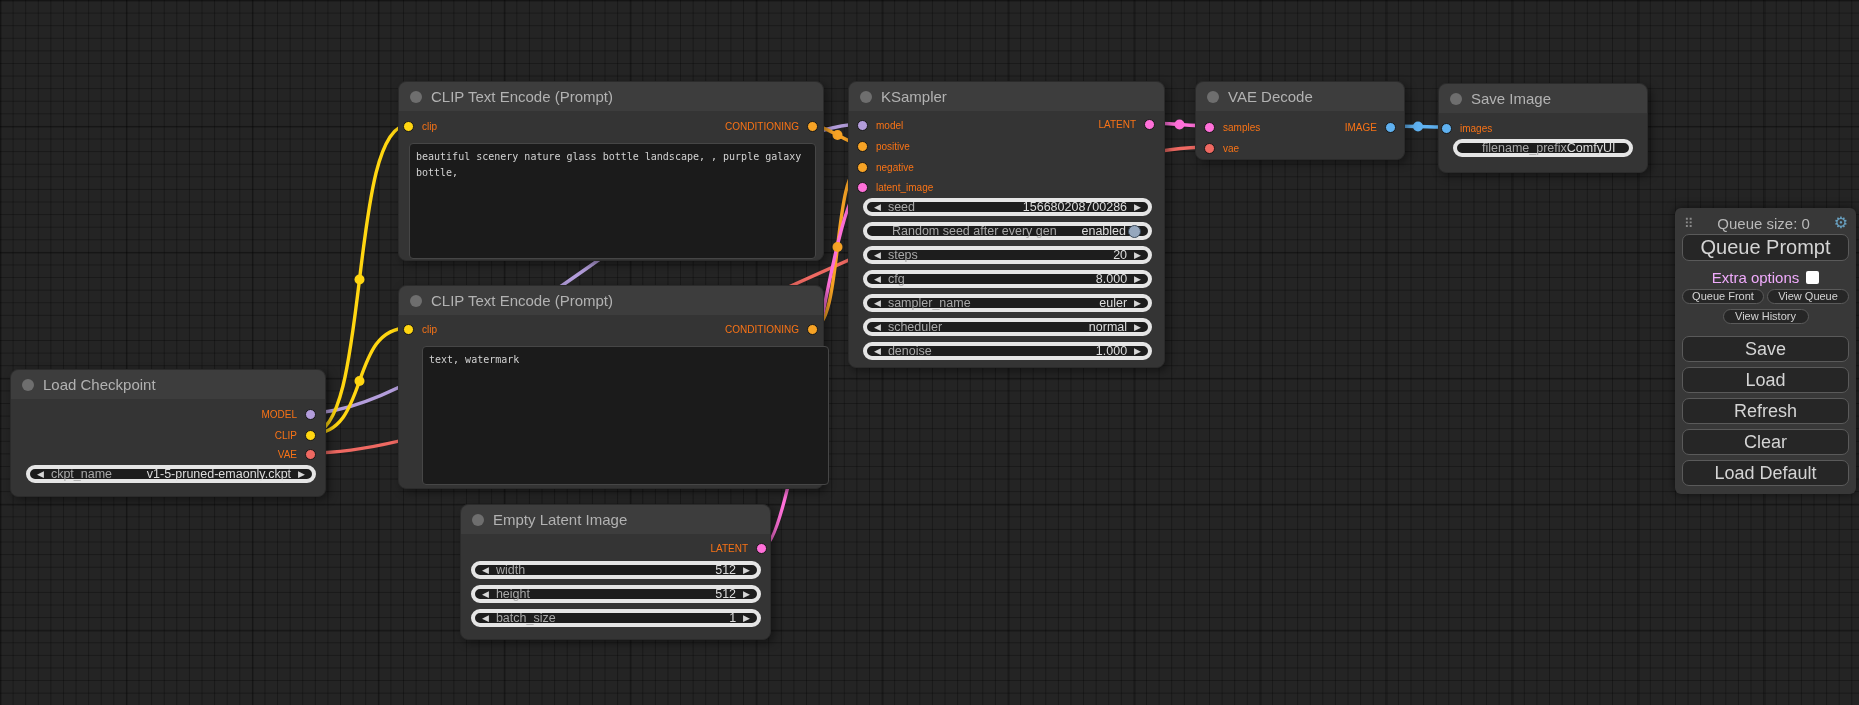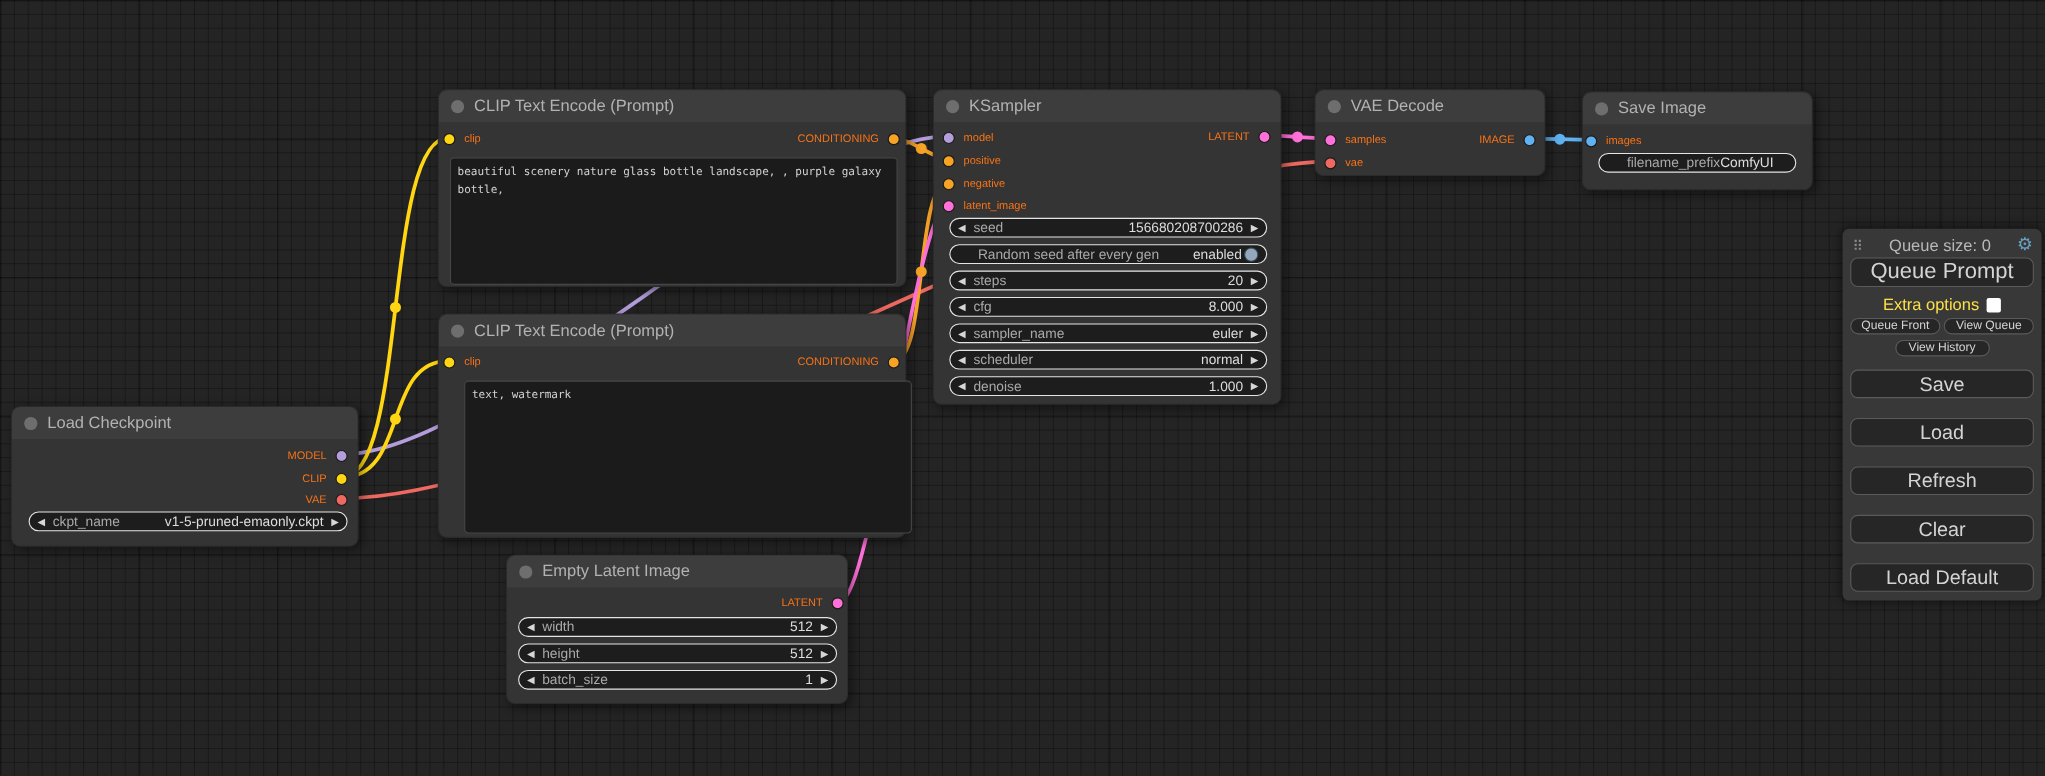--- a/index.html
+++ b/index.html
@@ -36,21 +36,21 @@
   .slot.in .dot { margin-right:8px; }
   .slot.out { flex-direction:row-reverse; }
   .slot.out .dot { margin-left:8px; }
   .ta {
     position:absolute; background:#1b1b1b; border:1px solid #464646; border-radius:4px;
     color:#d2d2d2; font-family:"DejaVu Sans Mono", monospace; font-size:10px;
     line-height:1.55; padding:5px 6px; white-space:pre-wrap; overflow:hidden;
   }
   .widget {
     position:absolute; height:18px; background:#1d1d1d;
-    border:1px solid #e5e5e5; border-radius:9px;
+    border:4px solid #e5e5e5; border-radius:9px;
     display:flex; align-items:center; padding:0 7px;
     font-size:12.5px; color:#c8c8c8;
   }
   .warr { font-size:9px; color:#d6d6d6; line-height:1; }
   .wname { margin-left:7px; color:#a9a9a9; }
   .wval  { margin-left:auto; margin-right:7px; color:#dddddd; }
   .widget.noarrow .wname { margin-left:18px; }
   .widget.noarrow .wval { margin-right:2px; }
   .wtogglecircle { width:13px; height:13px; border-radius:50%; border:1px solid #3a4a5a; flex:0 0 auto; }
 
@@ -62,28 +62,28 @@
   .qheader { height:22px; display:flex; align-items:center; color:#b8b8b8; font-size:15px; }
   .qdrag { color:#8a8a8a; font-size:13px; margin-left:2px; }
   .qsize { flex:1; text-align:center; }
   .qgear { font-size:16px; line-height:1; margin-right:1px; }
   button {
     font-family:"Liberation Sans", sans-serif; background:#262626;
     border:1px solid #5a5a5a; color:#d4d4d4; cursor:pointer;
   }
   .qbig { height:26px; border-radius:7px; font-size:18px; width:100%; }
   .qprompt { height:27px; font-size:20px; }
-  .qextra { height:20px; margin-top:6px; display:flex; align-items:center; justify-content:center; gap:7px; color:#fde047; font-size:15px; }
+  .qextra { height:20px; margin-top:6px; display:flex; align-items:center; justify-content:center; gap:7px; color:#f0abfc; font-size:15px; }
   .qcheck { width:13px; height:13px; background:#ffffff; border-radius:2px; display:inline-block; }
   .qrow { display:flex; gap:3px; margin-top:2px; }
   .qrow.center { justify-content:center; margin-top:5px; }
   .qsmall { height:15px; border-radius:8px; font-size:11px; flex:1; padding:0 6px; line-height:1; }
   .qsmall.hist { flex:0 0 auto; width:86px; }
   .qsep { height:12px; }
-  .qbig + .qbig { margin-top:18px; }
+  .qbig + .qbig { margin-top:5px; }
 </style>
 </head>
 <body>
 
 <div id="canvas">
 
   <svg id="wires" width="1859" height="705" viewBox="0 0 1859 705">
     <path d="M 311 413 C 449 413, 724 124, 862 124" stroke="#b39ddb"></path>
     <path d="M 311 453 C 535 453, 985 147, 1209 147" stroke="#ef6962"></path>
     <path d="M 311 434 C 371 434, 348 125, 408 125" stroke="#ffd611"></path>

